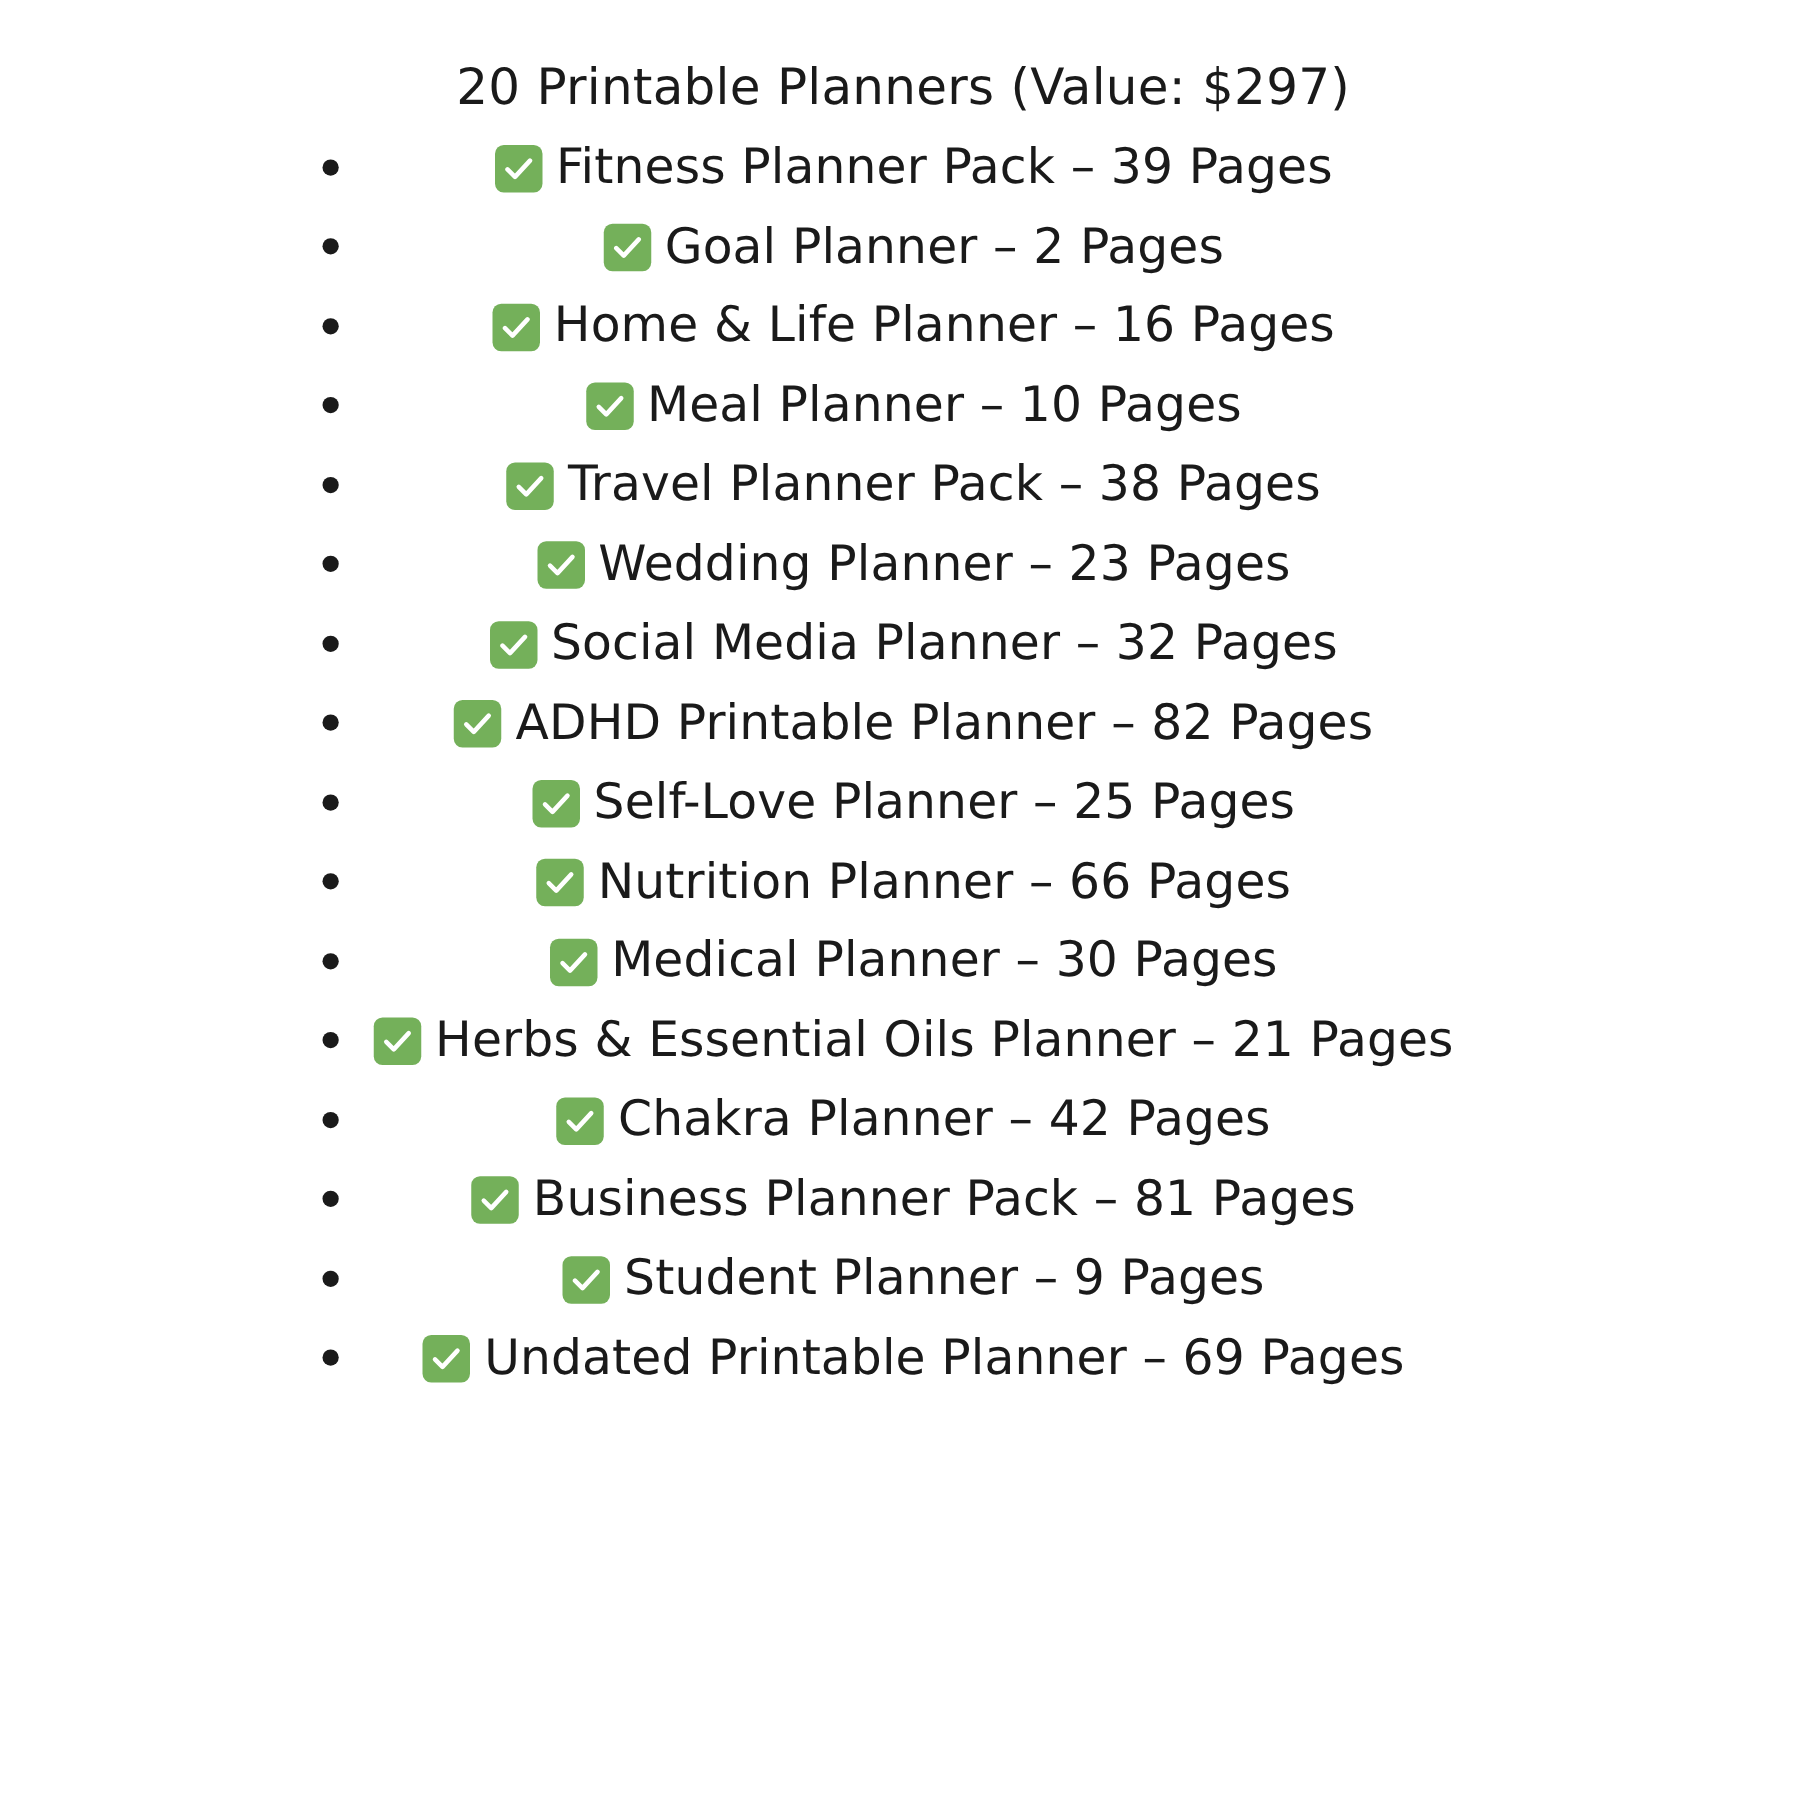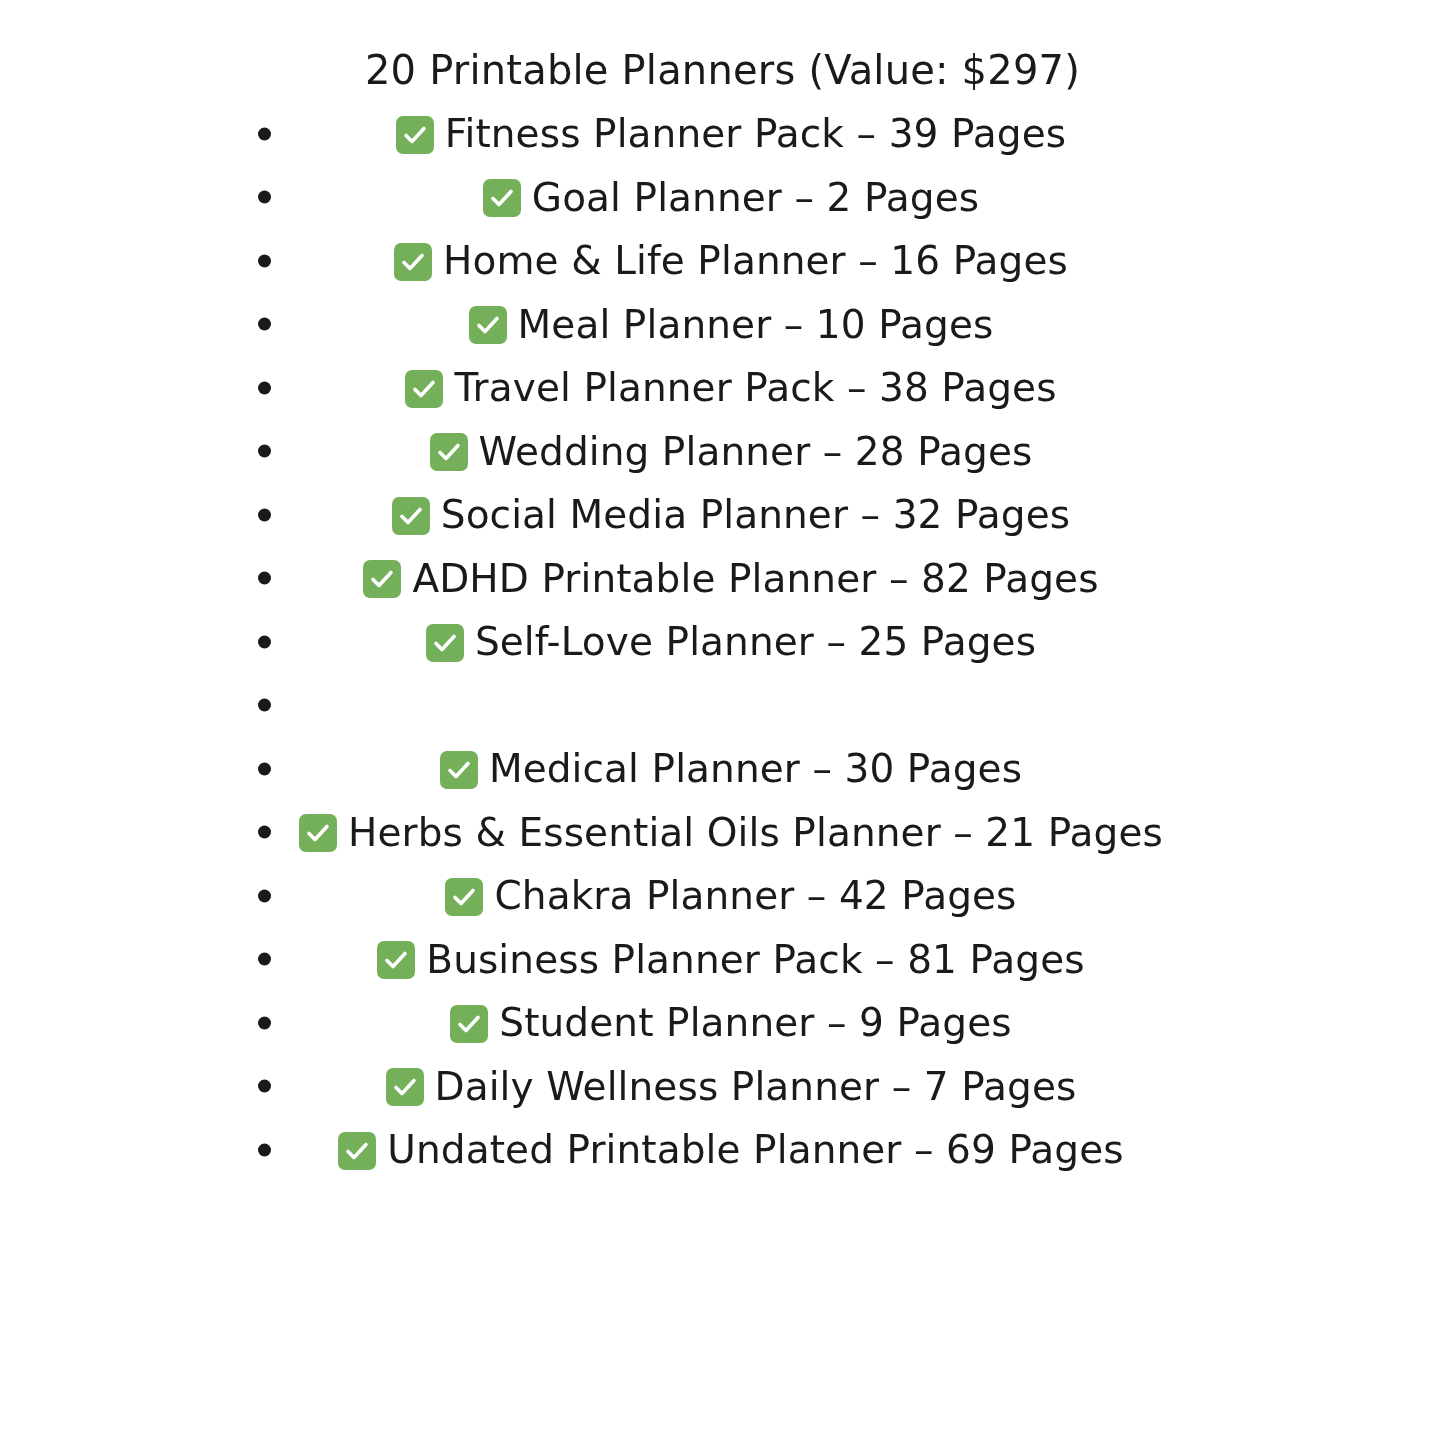--- a/index.html
+++ b/index.html
@@ -152,21 +152,21 @@
   </li>
 
   <li class="planner-item">
     <span class="bullet"></span>
     <span class="row-inner">
       <span class="check-icon">
         <svg width="26" height="26" viewBox="0 0 26 26" aria-hidden="true">
           <path d="M4 13.5 L10 19.5 L22 6.5" fill="none" stroke="#ffffff" stroke-width="3.6" stroke-linecap="round" stroke-linejoin="round"></path>
         </svg>
       </span>
-      <span class="item-label">Wedding Planner – 28 Pages</span>
+      <span class="item-label">Wedding Planner – 23 Pages</span>
     </span>
   </li>
 
   <li class="planner-item">
     <span class="bullet"></span>
     <span class="row-inner">
       <span class="check-icon">
         <svg width="26" height="26" viewBox="0 0 26 26" aria-hidden="true">
           <path d="M4 13.5 L10 19.5 L22 6.5" fill="none" stroke="#ffffff" stroke-width="3.6" stroke-linecap="round" stroke-linejoin="round"></path>
         </svg>
@@ -194,20 +194,28 @@
         <svg width="26" height="26" viewBox="0 0 26 26" aria-hidden="true">
           <path d="M4 13.5 L10 19.5 L22 6.5" fill="none" stroke="#ffffff" stroke-width="3.6" stroke-linecap="round" stroke-linejoin="round"></path>
         </svg>
       </span>
       <span class="item-label">Self-Love Planner – 25 Pages</span>
     </span>
   </li>
 
   <li class="planner-item">
     <span class="bullet"></span>
+    <span class="row-inner">
+      <span class="check-icon">
+        <svg width="26" height="26" viewBox="0 0 26 26" aria-hidden="true">
+          <path d="M4 13.5 L10 19.5 L22 6.5" fill="none" stroke="#ffffff" stroke-width="3.6" stroke-linecap="round" stroke-linejoin="round"></path>
+        </svg>
+      </span>
+      <span class="item-label">Nutrition Planner – 66 Pages</span>
+    </span>
   </li>
 
   <li class="planner-item">
     <span class="bullet"></span>
     <span class="row-inner">
       <span class="check-icon">
         <svg width="26" height="26" viewBox="0 0 26 26" aria-hidden="true">
           <path d="M4 13.5 L10 19.5 L22 6.5" fill="none" stroke="#ffffff" stroke-width="3.6" stroke-linecap="round" stroke-linejoin="round"></path>
         </svg>
       </span>
@@ -259,31 +267,20 @@
     <span class="row-inner">
       <span class="check-icon">
         <svg width="26" height="26" viewBox="0 0 26 26" aria-hidden="true">
           <path d="M4 13.5 L10 19.5 L22 6.5" fill="none" stroke="#ffffff" stroke-width="3.6" stroke-linecap="round" stroke-linejoin="round"></path>
         </svg>
       </span>
       <span class="item-label">Student Planner – 9 Pages</span>
     </span>
   </li>
 
-  <li class="planner-item">
-    <span class="bullet"></span>
-    <span class="row-inner">
-      <span class="check-icon">
-        <svg width="26" height="26" viewBox="0 0 26 26" aria-hidden="true">
-          <path d="M4 13.5 L10 19.5 L22 6.5" fill="none" stroke="#ffffff" stroke-width="3.6" stroke-linecap="round" stroke-linejoin="round"></path>
-        </svg>
-      </span>
-      <span class="item-label">Daily Wellness Planner – 7 Pages</span>
-    </span>
-  </li>
 
   <li class="planner-item">
     <span class="bullet"></span>
     <span class="row-inner">
       <span class="check-icon">
         <svg width="26" height="26" viewBox="0 0 26 26" aria-hidden="true">
           <path d="M4 13.5 L10 19.5 L22 6.5" fill="none" stroke="#ffffff" stroke-width="3.6" stroke-linecap="round" stroke-linejoin="round"></path>
         </svg>
       </span>
       <span class="item-label">Undated Printable Planner – 69 Pages</span>

